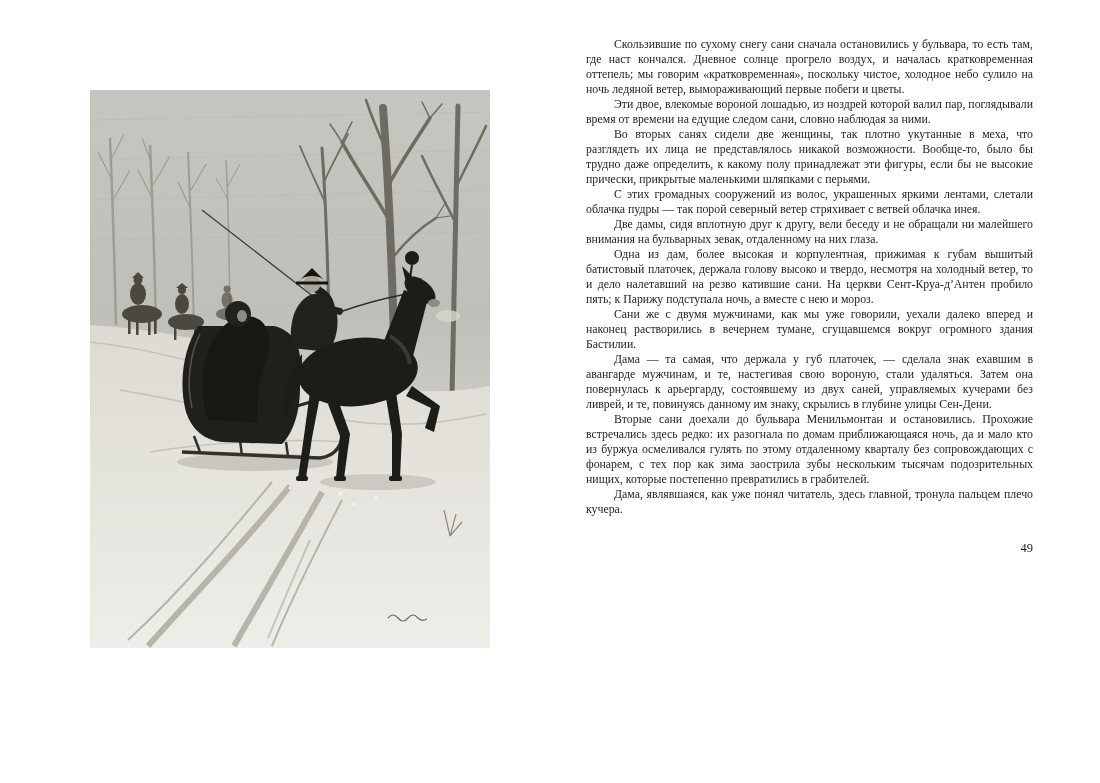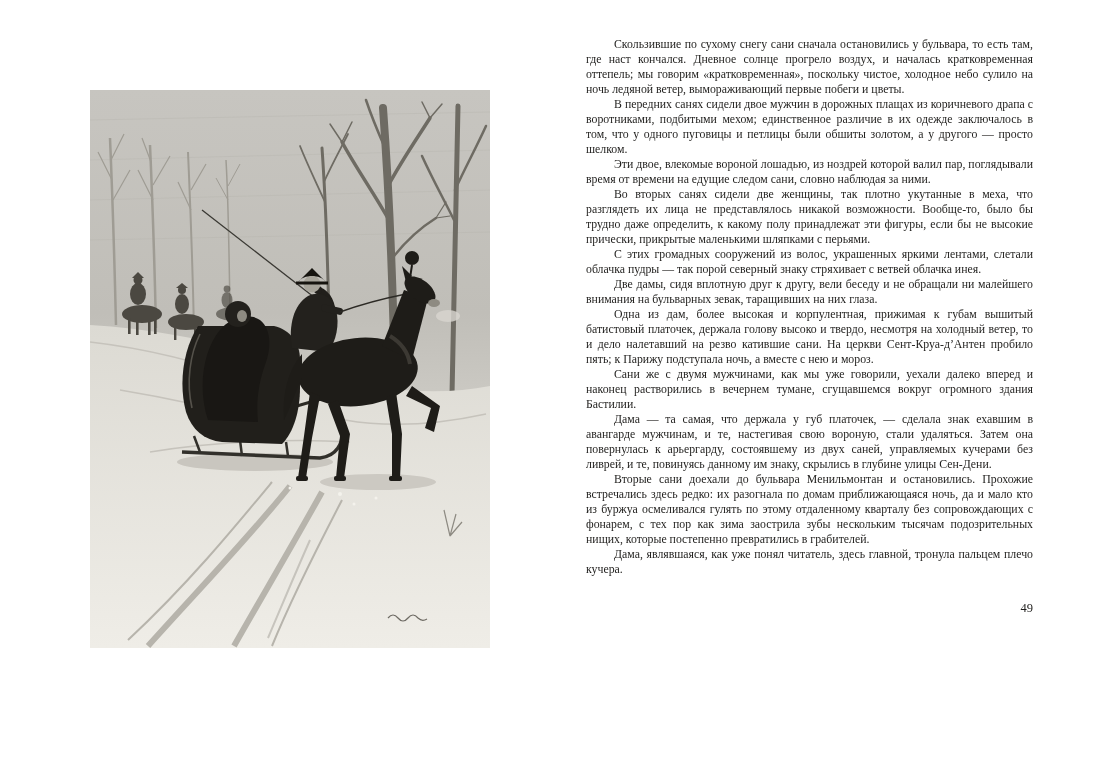--- a/index.html
+++ b/index.html
@@ -215,25 +215,24 @@
         <path d="M360,446 L354,420 M360,446 L366,424 M360,446 L372,432"></path>
       </g>
 
       <path d="M298,528 q5,-6 10,0 q5,6 10,0 q5,-6 10,0 q4,4 9,1" stroke="#6e6b64" stroke-width="1.2" fill="none"></path>
     </svg>
   </figure>
 
   <main class="text-column">
     <div>
         <p>Скользившие по сухому снегу сани сначала остановились у бульвара, то есть там, где наст кончался. Дневное солнце прогрело воздух, и началась кратковременная оттепель; мы говорим «кратковременная», поскольку чистое, холодное небо сулило на ночь ледяной ветер, вымораживающий первые побеги и цветы.</p>
-        <p>В передних санях сидели двое мужчин в дорожных плащах из коричневого драпа с воротниками, подбитыми мехом; единственное различие в их одежде заключалось в том, что у одного пуговицы и петлицы были обшиты золотом, а у другого — просто шелком.</p>
         <p>Эти двое, влекомые вороной лошадью, из ноздрей которой валил пар, поглядывали время от времени на едущие следом сани, словно наблюдая за ними.</p>
         <p>Во вторых санях сидели две женщины, так плотно укутанные в меха, что разглядеть их лица не представлялось никакой возможности. Вообще-то, было бы трудно даже определить, к какому полу принадлежат эти фигуры, если бы не высокие прически, прикрытые маленькими шляпками с перьями.</p>
-        <p>С этих громадных сооружений из волос, украшенных яркими лентами, слетали облачка пудры — так порой северный знаку стряхивает с ветвей облачка инея.</p>
-        <p>Две дамы, сидя вплотную друг к другу, вели беседу и не обращали ни малейшего внимания на бульварных зевак, таращивших на них глаза.</p>
+        <p>С этих громадных сооружений из волос, украшенных яркими лентами, слетали облачка пудры — так порой северный ветер стряхивает с ветвей облачка инея.</p>
+        <p>Две дамы, сидя вплотную друг к другу, вели беседу и не обращали ни малейшего внимания на бульварных зевак, отдаленному на них глаза.</p>
         <p>Одна из дам, более высокая и корпулентная, прижимая к губам вышитый батистовый платочек, держала голову высоко и твердо, несмотря на холодный ветер, то и дело налетавший на резво катившие сани. На церкви Сент-Круа-д’Антен пробило пять; к Парижу подступала ночь, а вместе с нею и мороз.</p>
         <p>Сани же с двумя мужчинами, как мы уже говорили, уехали далеко вперед и наконец растворились в вечернем тумане, сгущавшемся вокруг огромного здания Бастилии.</p>
         <p>Дама — та самая, что держала у губ платочек, — сделала знак ехавшим в авангарде мужчинам, и те, настегивая свою вороную, стали удаляться. Затем она повернулась к арьергарду, состоявшему из двух саней, управляемых кучерами без ливрей, и те, повинуясь данному им знаку, скрылись в глубине улицы Сен-Дени.</p>
         <p>Вторые сани доехали до бульвара Менильмонтан и остановились. Прохожие встречались здесь редко: их разогнала по домам приближающаяся ночь, да и мало кто из буржуа осмеливался гулять по этому отдаленному кварталу без сопровождающих с фонарем, с тех пор как зима заострила зубы нескольким тысячам подозрительных нищих, которые постепенно превратились в грабителей.</p>
         <p>Дама, являвшаяся, как уже понял читатель, здесь главной, тронула пальцем плечо кучера.</p>
       </div>
     <div class="page-number">49</div>
   </main>
 
 </div>

